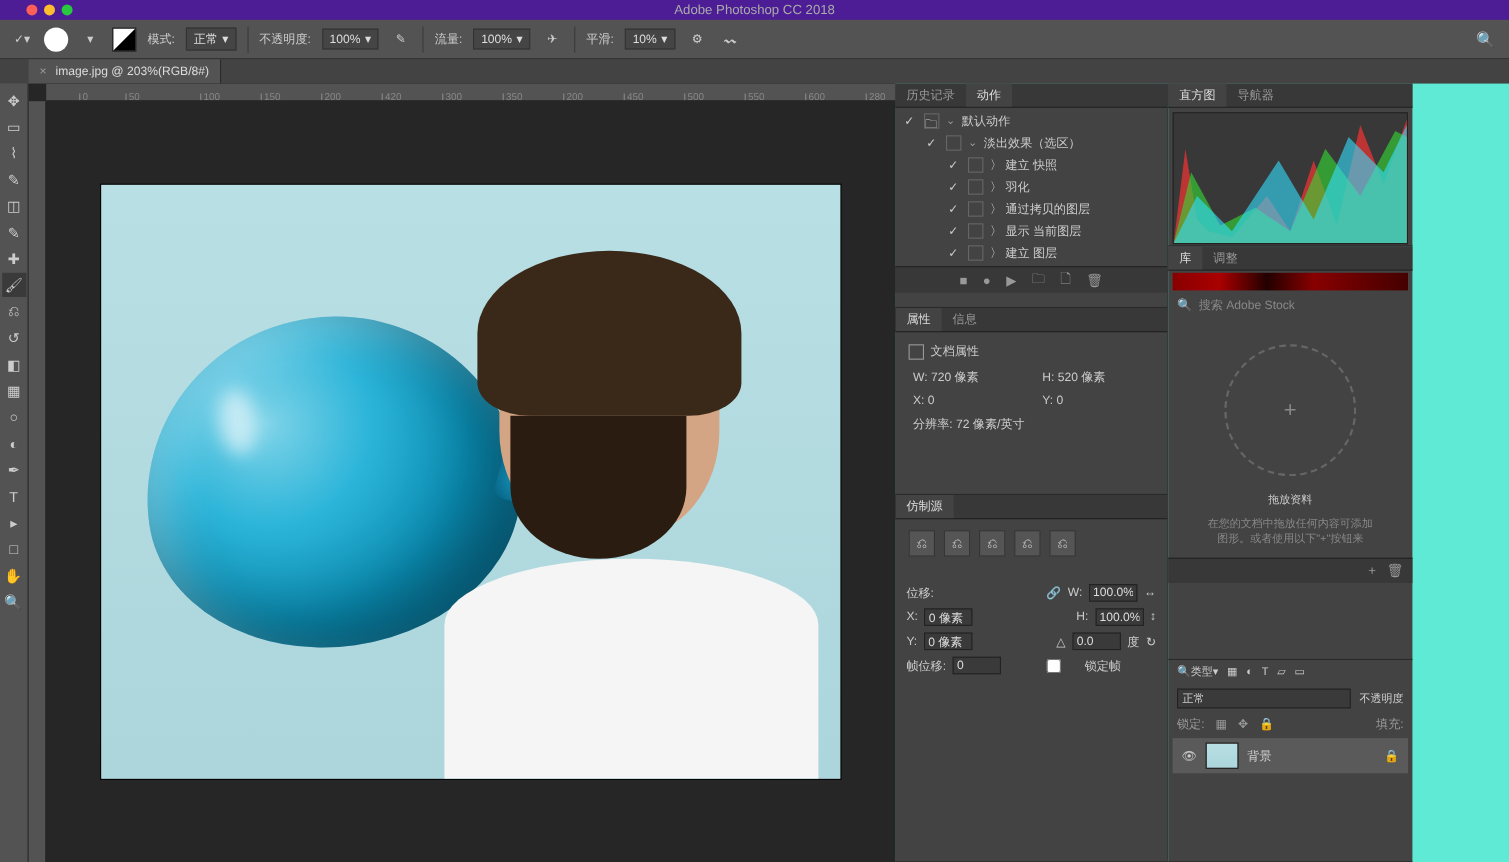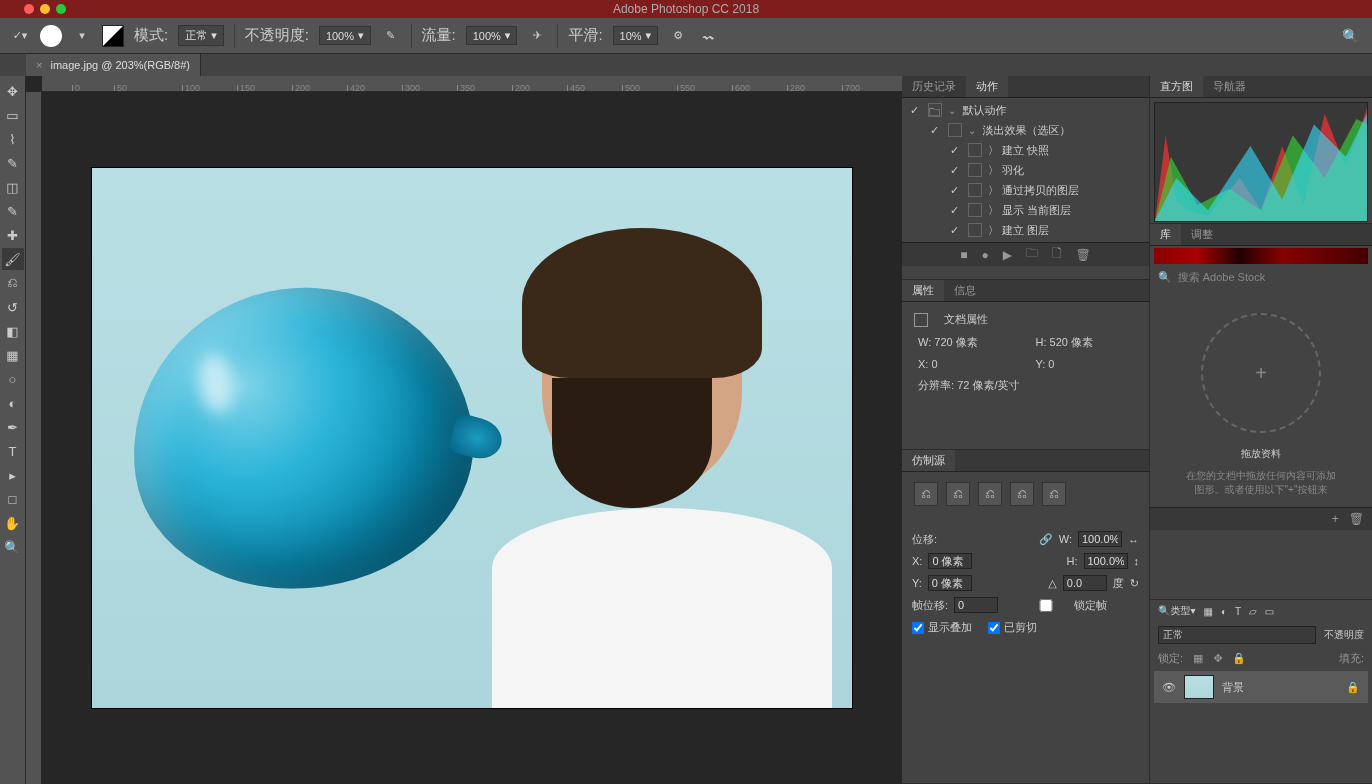--- a/index.html
+++ b/index.html
@@ -1,28 +1,28 @@
 <!DOCTYPE html>
 <html><head>
 <meta charset="utf-8">
 <style>
 * { margin: 0; padding: 0; box-sizing: border-box; font-family: "Microsoft YaHei", sans-serif; }
 body { background: #535353; color: #ccc; font-size: 11px; overflow: hidden; width: 1372px; height: 784px; }
-.titlebar { height: 18px; background: #7f1d1d; display: flex; align-items: center; padding: 0 24px; position: relative; }
+.titlebar { height: 18px; background: #4c1d95; display: flex; align-items: center; padding: 0 24px; position: relative; }
 .traffic-lights { display: flex; gap: 6px; margin-right: 10px; }
 .tl { width: 10px; height: 10px; border-radius: 50%; }
 .tl.red { background: #ff5f57; }
 .tl.yel { background: #febc2e; }
 .tl.grn { background: #28c840; }
 .app-title { position: absolute; left: 50%; transform: translateX(-50%); color: #aaa; font-size: 12px; }
 .options-bar { height: 36px; background: #535353; border-bottom: 1px solid #2a2a2a; display: flex; align-items: center; padding: 0 10px; gap: 10px; }
 .opt-sep { width: 1px; height: 24px; background: #3a3a3a; }
 .brush-preview { width: 22px; height: 22px; border-radius: 50%; background: #fff; }
 .dropdown-small { background: #454545; border: 1px solid #333; padding: 2px 6px; color: #ddd; font-size: 11px; display: inline-flex; align-items: center; gap: 4px; }
-.opt-label { color: #ccc; font-size: 15px; }
+.opt-label { color: #ccc; font-size: 11px; }
 .opt-icon { width: 20px; height: 20px; display: flex; align-items: center; justify-content: center; color: #ccc; cursor: pointer; }
 .opt-btn-diag { width: 22px; height: 22px; background: linear-gradient(135deg, #fff 49%, #000 51%); border: 1px solid #222; }
 .search-icon-right { position: absolute; right: 12px; color: #aaa; font-size: 14px; }
 .tab-row { height: 22px; background: #434343; display: flex; align-items: center; padding-left: 26px; }
 .doc-tab { background: #535353; height: 22px; display: flex; align-items: center; padding: 0 10px; gap: 8px; color: #ddd; font-size: 11px; border-right: 1px solid #2a2a2a; }
 .doc-tab .x { color: #999; cursor: pointer; }
 .main { display: flex; height: calc(784px - 18px - 36px - 22px); }
 .toolbar { width: 26px; background: #535353; border-right: 1px solid #2a2a2a; display: flex; flex-direction: column; align-items: center; padding-top: 4px; gap: 2px; }
 .tool { width: 22px; height: 22px; display: flex; align-items: center; justify-content: center; color: #ccc; cursor: pointer; font-size: 13px; }
 .tool.active { background: #3a3a3a; }
@@ -34,21 +34,21 @@
 .canvas-wrap { position: absolute; top: 16px; left: 16px; right: 0; bottom: 0; background: #262626; display: flex; align-items: center; justify-content: flex-start; padding: 80px 50px; }
 .image-canvas { width: 780px; height: 540px; background: linear-gradient(180deg, #b8dfe4 0%, #acd6dc 100%); position: relative; box-shadow: 0 0 0 1px #000; overflow: hidden; }
 .balloon { position: absolute; left: 40px; top: 120px; width: 340px; height: 300px; border-radius: 50% 50% 50% 50% / 55% 55% 45% 45%; background: radial-gradient(circle at 35% 30%, #7ed3e8 0%, #2db5d9 30%, #0a8db3 60%, #056082 100%); transform: rotate(-8deg); box-shadow: inset -30px -30px 60px rgba(0,0,0,0.3), inset 20px 20px 40px rgba(255,255,255,0.3); }
 .balloon::after { content: ''; position: absolute; top: 18%; left: 22%; width: 35px; height: 60px; background: rgba(255,255,255,0.6); border-radius: 50%; filter: blur(8px); }
 .balloon-neck { position: absolute; left: 360px; top: 250px; width: 50px; height: 40px; background: radial-gradient(#1a9bc0, #056082); border-radius: 20% 50% 50% 20%; transform: rotate(15deg); }
 .man { position: absolute; right: 10px; bottom: 0; width: 380px; height: 480px; }
 .man-head { position: absolute; top: 20px; left: 80px; width: 200px; height: 240px; background: #d4a584; border-radius: 50% 50% 40% 40%; }
 .man-hair { position: absolute; top: 0; left: 60px; width: 240px; height: 150px; background: #3a2818; border-radius: 50% 50% 20% 20%; }
 .man-beard { position: absolute; top: 150px; left: 90px; width: 160px; height: 130px; background: #2a1c10; border-radius: 0 0 50% 50%; }
 .man-shirt { position: absolute; bottom: 0; left: 30px; width: 340px; height: 200px; background: #f5f5f5; border-radius: 50% 50% 0 0 / 30% 30% 0 0; }
-.panels-right { width: 470px; background: #22c55e; display: flex; }
+.panels-right { width: 558px; background: #5eead4; display: flex; }
 .panels-col1 { width: 248px; display: flex; flex-direction: column; border-right: 1px solid #2a2a2a; }
 .panels-col2 { width: 222px; display: flex; flex-direction: column; }
 .panel { background: #434343; border-bottom: 1px solid #2a2a2a; }
 .panel-tabs { display: flex; height: 22px; background: #383838; border-bottom: 1px solid #222; }
 .panel-tab { padding: 0 10px; display: flex; align-items: center; font-size: 11px; color: #999; cursor: pointer; }
 .panel-tab.active { background: #434343; color: #ddd; }
 .panel-body { padding: 6px; font-size: 11px; color: #ccc; }
 .history-item { display: flex; align-items: center; gap: 6px; padding: 2px 4px; height: 20px; }
 .history-item .chk { width: 12px; color: #ccc; }
 .history-item .box { width: 14px; height: 14px; border: 1px solid #666; }
@@ -264,21 +264,21 @@
           <span>🗑</span>
         </div>
       </div>
 
       <div class="panel" style="height:170px;">
         <div class="panel-tabs">
           <div class="panel-tab active">属性</div>
           <div class="panel-tab">信息</div>
         </div>
         <div class="panel-body">
-          <div style="display:flex;align-items:center;gap:16px;padding:4px 6px;">
+          <div style="display:flex;align-items:center;gap:6px;padding:4px 6px;">
             <span style="width:14px;height:14px;border:1px solid #999;display:inline-block;"></span>
             <span>文档属性</span>
           </div>
           <div class="props-row">
             <div class="prop"><span>W:</span> <span>720 像素</span></div>
             <div class="prop"><span>H:</span> <span>520 像素</span></div>
           </div>
           <div class="props-row">
             <div class="prop"><span>X:</span> <span>0</span></div>
             <div class="prop"><span>Y:</span> <span>0</span></div>
@@ -327,30 +327,20 @@
             <span>度</span>
             <span>↻</span>
           </div>
           <div class="transform-row">
             <span>帧位移:</span>
             <input value="0" style="">
             <span style="width:14px;"></span>
             <input type="checkbox" style="">
             <span>锁定帧</span>
           </div>
-          <div class="checkbox-row">
-            <label>
-                <input type="checkbox" checked="" style="">
-                <span>显示叠加</span>
-              </label>
-            <label>
-                <input type="checkbox" checked="" style="">
-                <span>已剪切</span>
-              </label>
-          </div>
         </div>
       </div>
     </div>
 
     <div class="panels-col2">
 
       <div class="panel" style="height:148px;">
         <div class="panel-tabs">
           <div class="panel-tab active">直方图</div>
           <div class="panel-tab">导航器</div>

